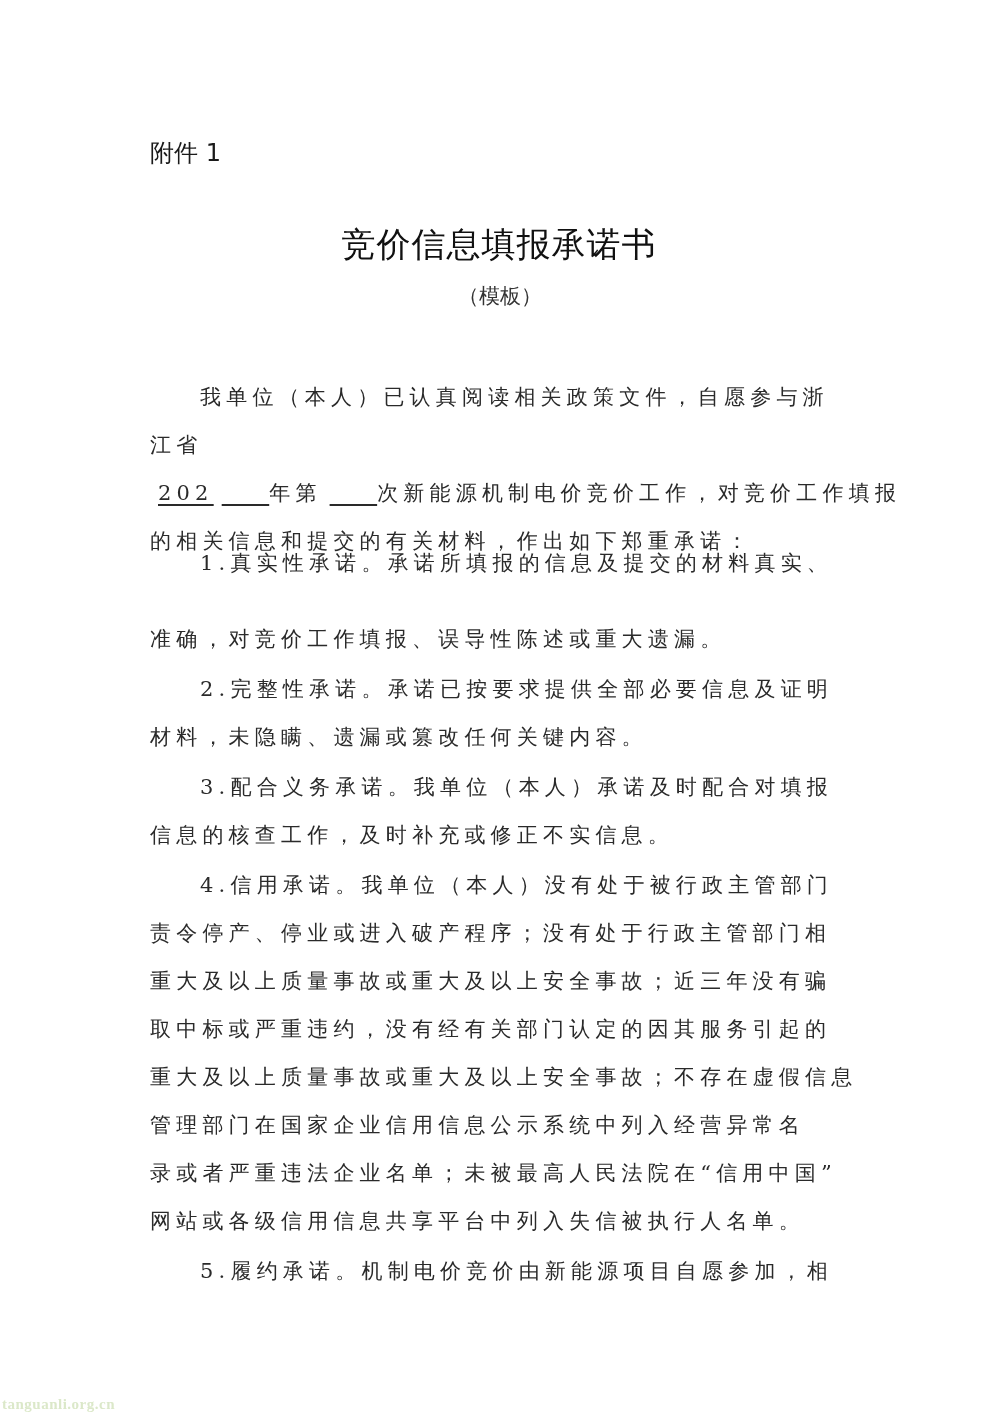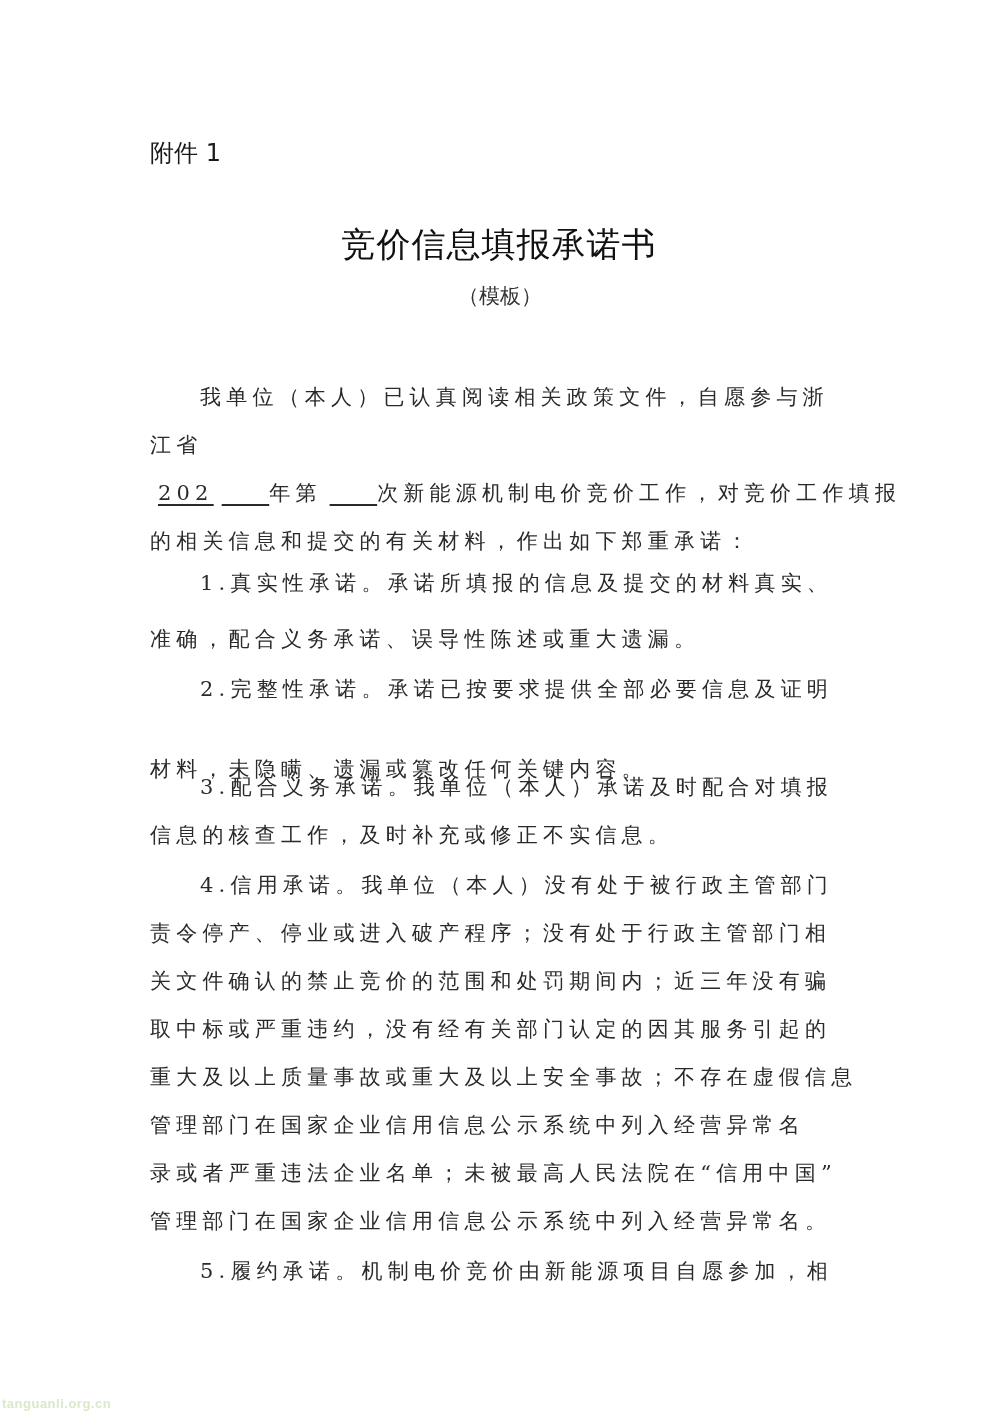--- a/index.html
+++ b/index.html
@@ -25,51 +25,51 @@
     }
     .line {
       position: absolute; left: 150px; width: 700px;
       font-size: 21px; line-height: 30px; color: #2a2a2a;
       white-space: nowrap; letter-spacing: 5.2px;
     }
     .indent { left: 200px; width: 650px; }
     .u { text-decoration: underline; text-underline-offset: 4px; margin-left: 8px; }
     .watermark {
       position: absolute; left: 2px; top: 1396px;
-      font-family: Liberation Sans, sans-serif;
-      font-size: 13px; font-weight: bold; color: #dbe8c9; letter-spacing: 0.5px;
+      font-family: Liberation Serif, serif;
+      font-size: 15px; font-weight: bold; color: #dbe8c9; letter-spacing: 0.5px;
     }
   </style>
 </head>
 <body>
 
 <div class="attach">附件 1</div>
 <div class="title">竞价信息填报承诺书</div>
 <div class="subtitle">（模板）</div>
 
 <div class="line indent" style="top:382px">我单位（本人）已认真阅读相关政策文件，自愿参与浙</div>
 <div class="line" style="top:430px">江省</div>
 <div class="line" style="top:478px">
   <span class="u">202</span><span class="u" style="white-space:pre">    </span><span>年第</span><span class="u" style="white-space:pre">    </span><span>次新能源机制电价竞价工作，对竞价工作填报</span>
 </div>
 <div class="line" style="top:526px">的相关信息和提交的有关材料，作出如下郑重承诺：</div>
 
-<div class="line indent" style="top:568px">1.真实性承诺。承诺所填报的信息及提交的材料真实、</div>
-<div class="line" style="top:624px">准确，配合义务承诺、误导性陈述或重大遗漏。</div>
+<div class="line indent" style="top:548px">1.真实性承诺。承诺所填报的信息及提交的材料真实、</div>
+<div class="line" style="top:624px">准确，对竞价工作填报、误导性陈述或重大遗漏。</div>
 
 <div class="line indent" style="top:674px">2.完整性承诺。承诺已按要求提供全部必要信息及证明</div>
-<div class="line" style="top:754px">材料，未隐瞒、遗漏或篡改任何关键内容。</div>
+<div class="line" style="top:722px">材料，未隐瞒、遗漏或篡改任何关键内容。</div>
 
 <div class="line indent" style="top:772px">3.配合义务承诺。我单位（本人）承诺及时配合对填报</div>
 <div class="line" style="top:820px">信息的核查工作，及时补充或修正不实信息。</div>
 
 <div class="line indent" style="top:870px">4.信用承诺。我单位（本人）没有处于被行政主管部门</div>
 <div class="line" style="top:918px">责令停产、停业或进入破产程序；没有处于行政主管部门相</div>
-<div class="line" style="top:966px">关文件确认的禁止竞价的范围和处罚期间内；近三年没有骗</div>
+<div class="line" style="top:966px">重大及以上质量事故或重大及以上安全事故；近三年没有骗</div>
 <div class="line" style="top:1014px">取中标或严重违约，没有经有关部门认定的因其服务引起的</div>
 <div class="line" style="top:1062px">重大及以上质量事故或重大及以上安全事故；不存在虚假信息</div>
 <div class="line" style="top:1110px">管理部门在国家企业信用信息公示系统中列入经营异常名</div>
 <div class="line" style="top:1158px">录或者严重违法企业名单；未被最高人民法院在“信用中国”</div>
-<div class="line" style="top:1206px">管理部门在国家企业信用信息公示系统中列入经营异常名。</div>
+<div class="line" style="top:1206px">网站或各级信用信息共享平台中列入失信被执行人名单。</div>
 
 <div class="line indent" style="top:1256px">5.履约承诺。机制电价竞价由新能源项目自愿参加，相</div>
 
 <div class="watermark">tanguanli.org.cn</div>
 
 </body></html>

